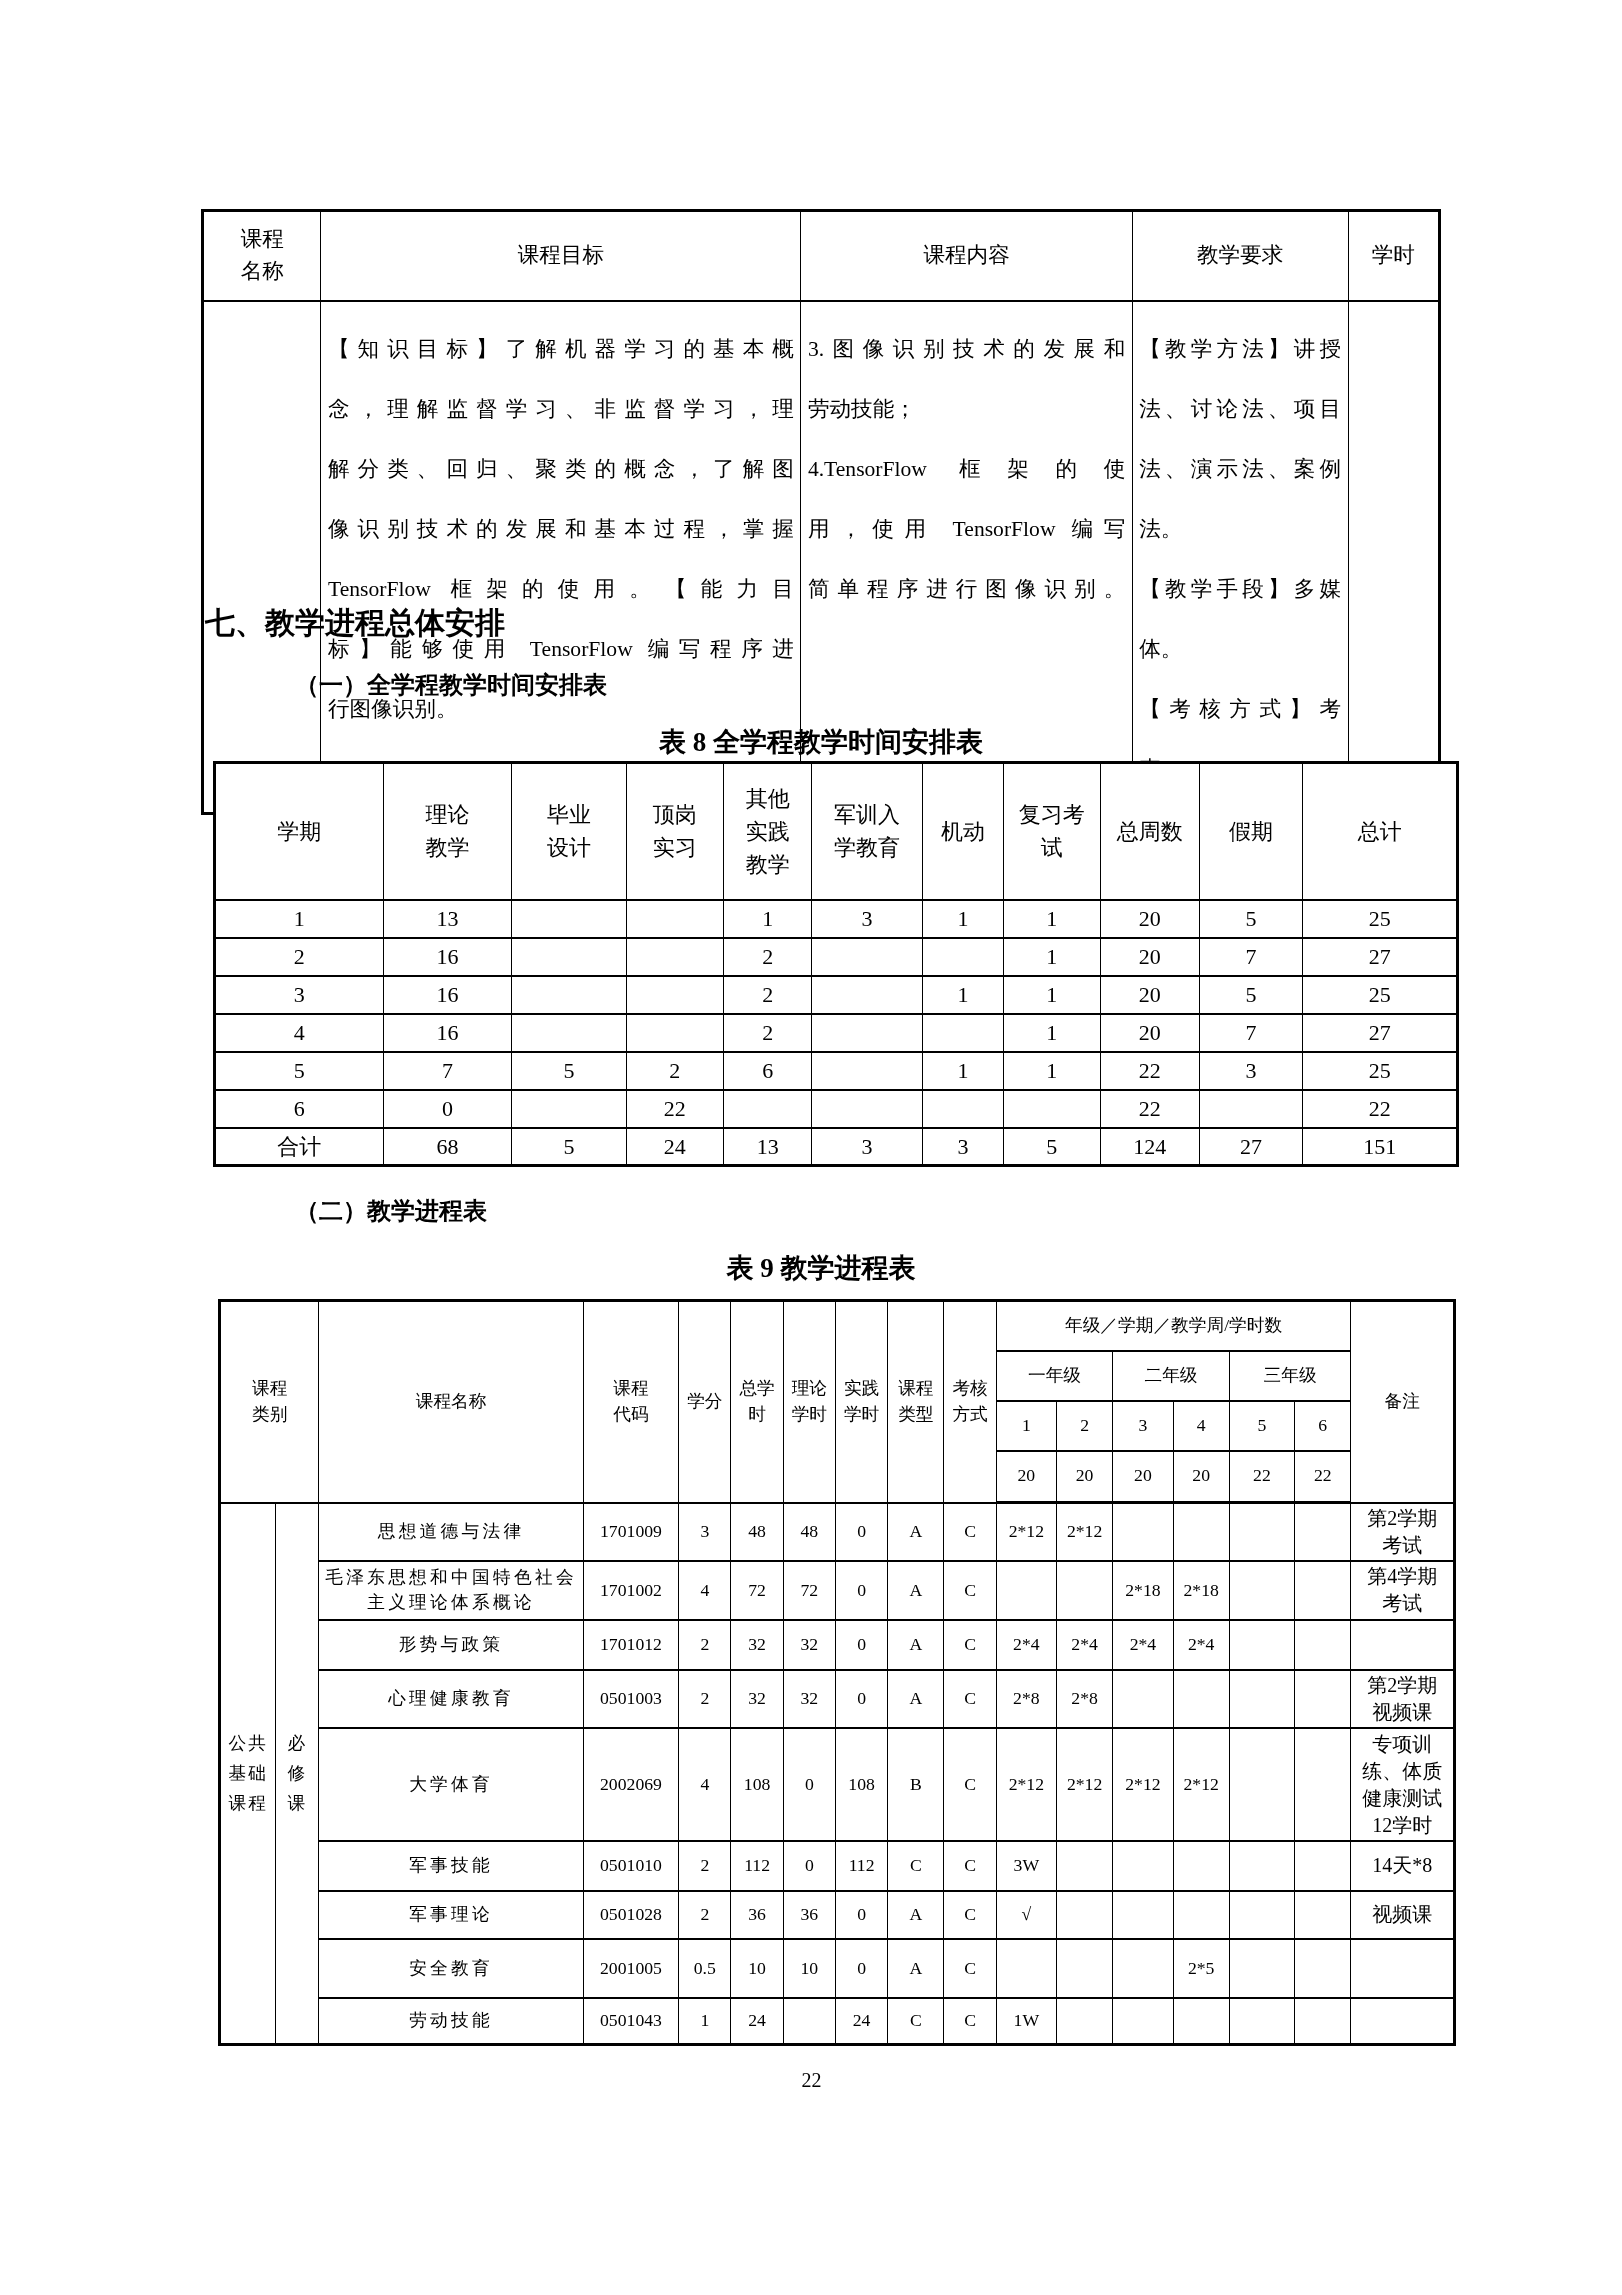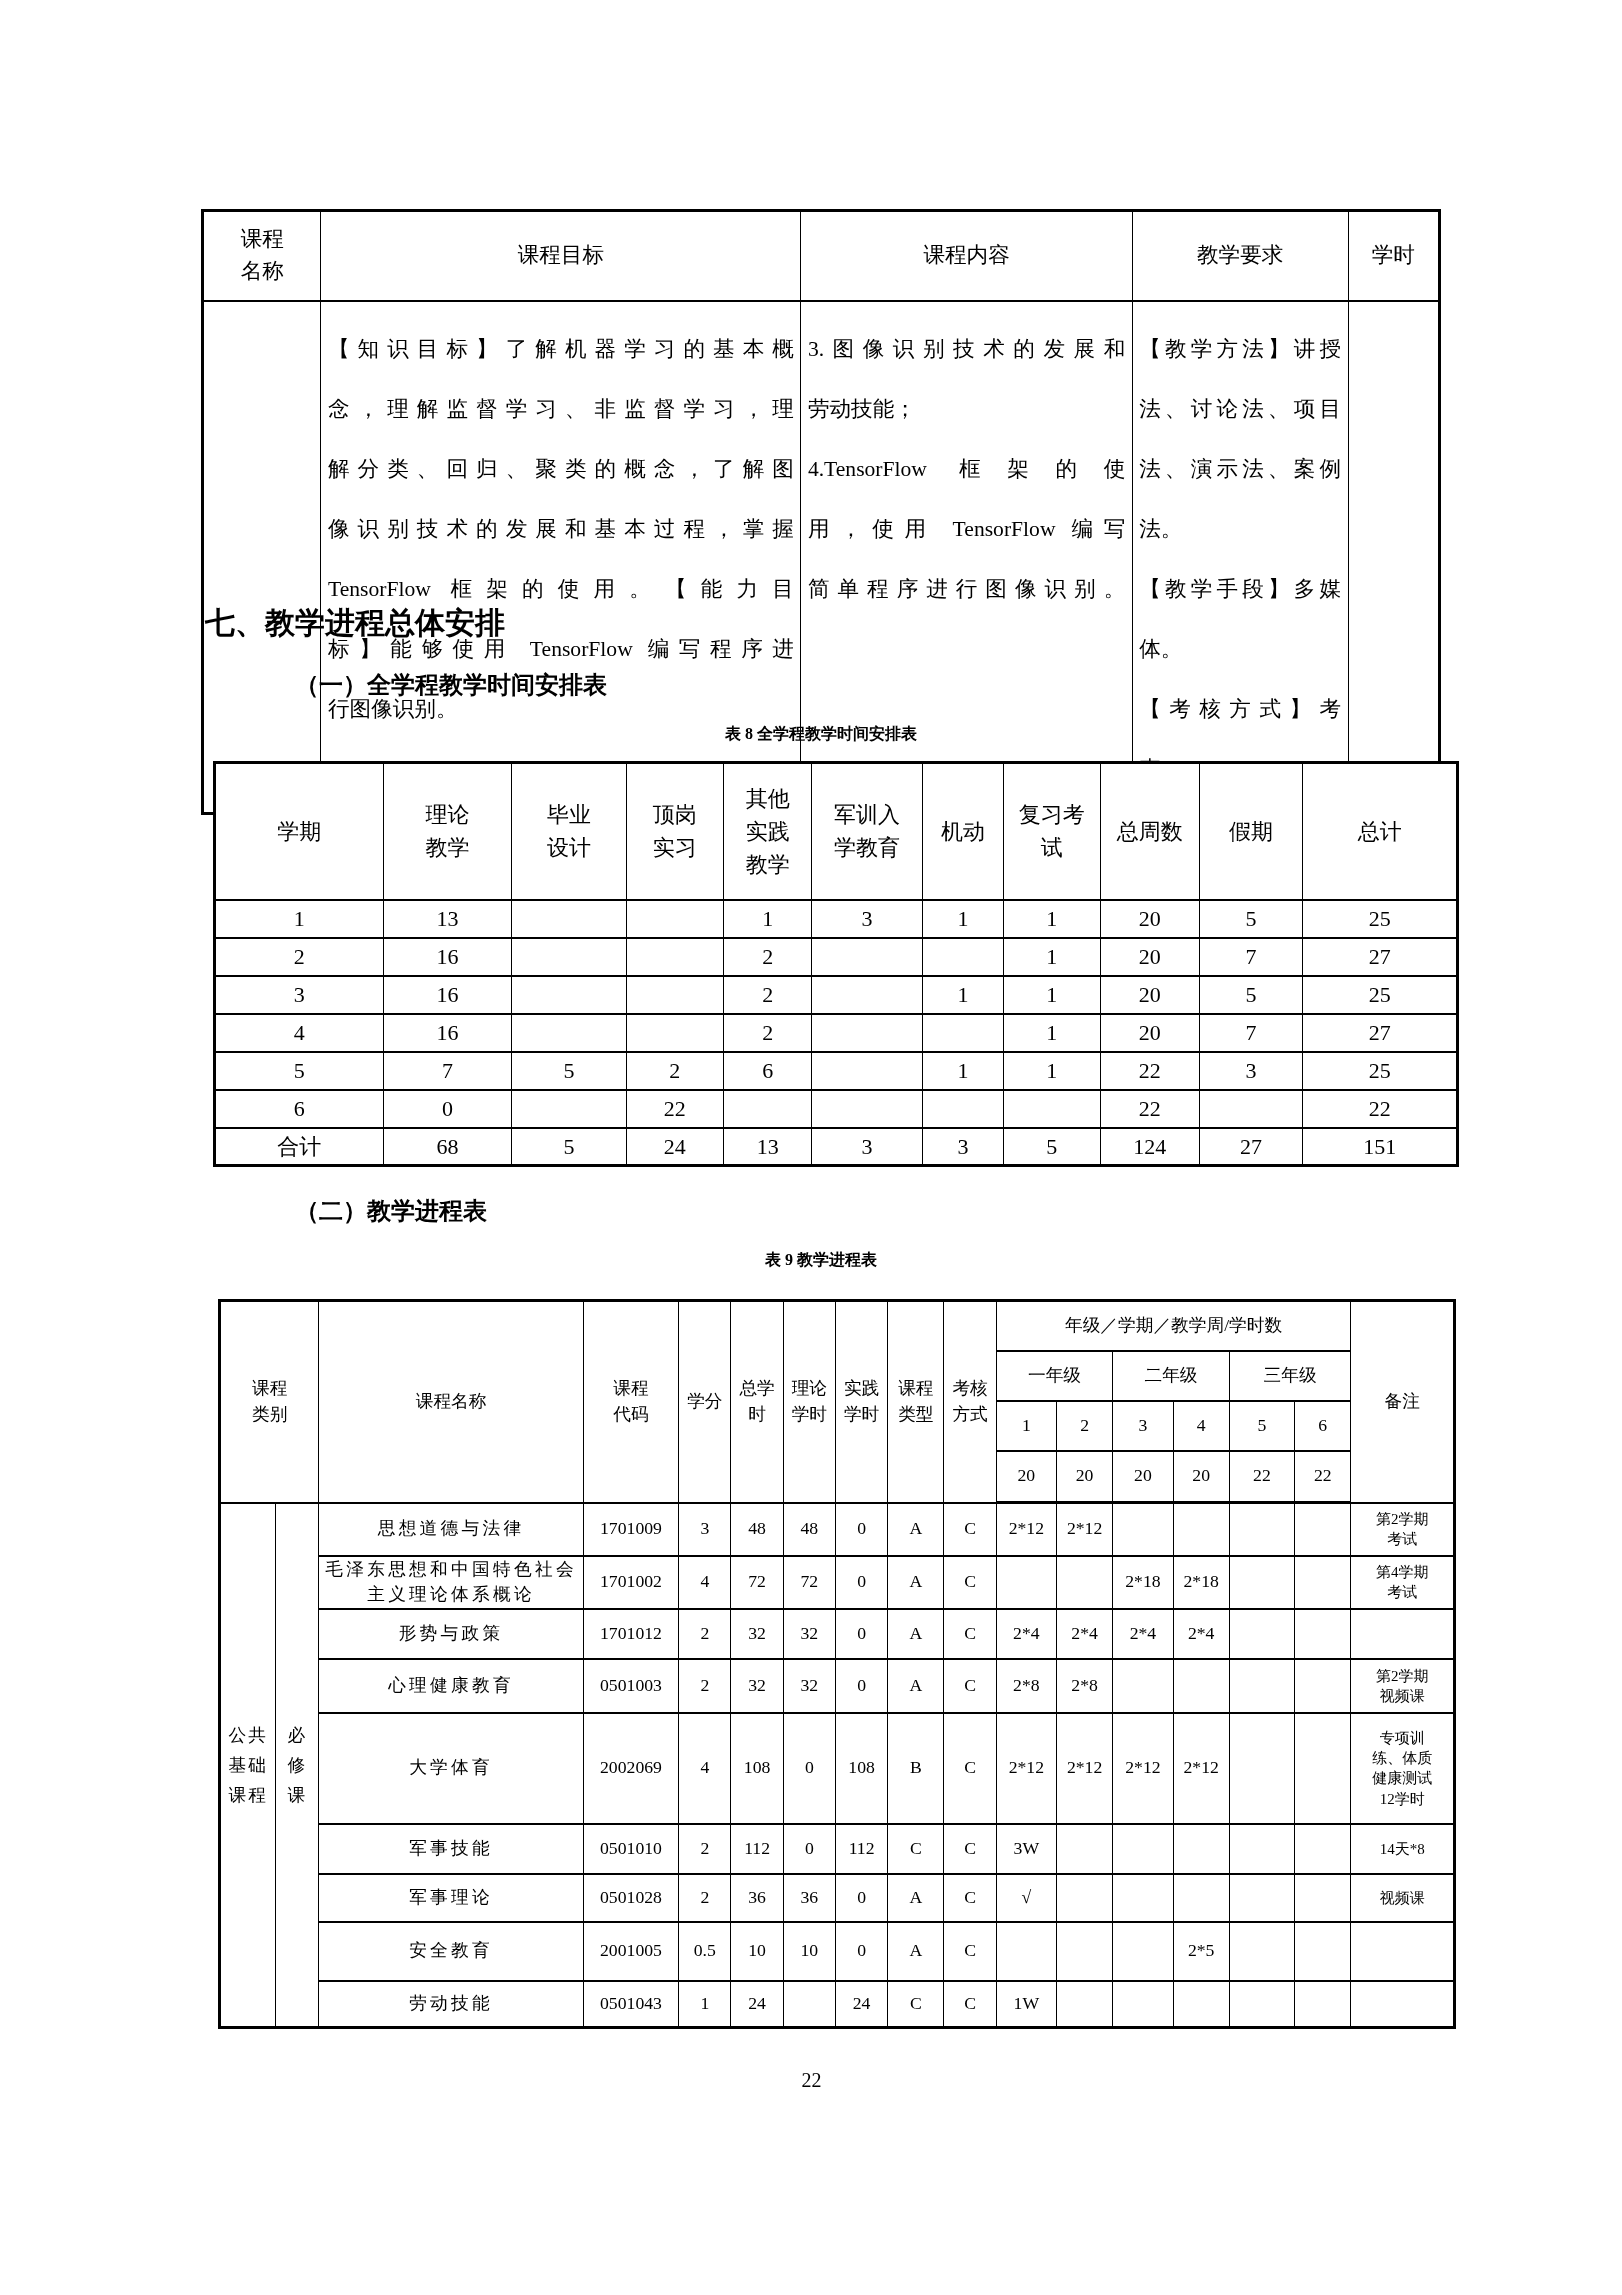--- a/index.html
+++ b/index.html
@@ -25,39 +25,39 @@
   .cl.j { text-align:justify; text-align-last:justify; }
 
   
   .h1 { position:absolute; left:205px; top:603px; font-size:30px; font-weight:bold;
         font-family:"Liberation Sans","DejaVu Sans",sans-serif; }
   .h2 { position:absolute; font-size:24px; font-weight:bold;
         font-family:"Liberation Sans","DejaVu Sans",sans-serif; }
   .h2a { left:295px; top:669px; }
   .h2b { left:295px; top:1195px; }
   .caption { position:absolute; left:201px; width:1240px; text-align:center;
-             font-size:16px; font-weight:bold; }
+             font-size:27px; font-weight:bold; }
   .cap8 { top:724px; }
   .cap9 { top:1250px; }
 
   
   .t8 { left:213px; top:761px; width:1246px; font-size:22px; }
   .t8 th, .t8 td { border-top-width:2.6px; border-bottom-width:2.6px; line-height:1.5; }
   .t8 tr.hdr { height:137px; }
   .t8 tr.r { height:38px; }
 
   
   .t9 { left:218px; top:1299px; width:1238px; font-size:17.7px; }
   .t9 th, .t9 td { border-top-width:2.6px; border-bottom-width:2.6px; line-height:1.45; }
   .t9 tr.h1r { height:50px; } .t9 tr.h2r { height:50px; }
   .t9 tr.h3r { height:50px; } .t9 tr.h4r { height:52px; }
   .t9 tr.h4r th { border-bottom-width:3.9px; }
   .t9 td.name { letter-spacing:3.3px; padding:0 2.6px; }
   .t9 td.cat { letter-spacing:2px; line-height:1.7; }
-  .t9 td.rmk { font-size:15px; line-height:1.35; padding:1.3px 2.6px; }
+  .t9 td.rmk { font-size:20px; line-height:1.35; padding:1.3px 2.6px; }
   .t9 tr.b0 { height:53px; } .t9 tr.b1 { height:42px; } .t9 tr.b2 { height:50px; }
   .t9 tr.b3 { height:54px; } .t9 tr.b4 { height:111px; } .t9 tr.b5 { height:50px; }
   .t9 tr.b6 { height:48px; } .t9 tr.b7 { height:59px; } .t9 tr.b8 { height:47px;margin-top:41px; }
 
   .pageno { position:absolute; left:0; top:2069px; width:1623px; text-align:center; font-size:20px; }
 </style>
 </head>
 <body>
 
 <div class="page">

